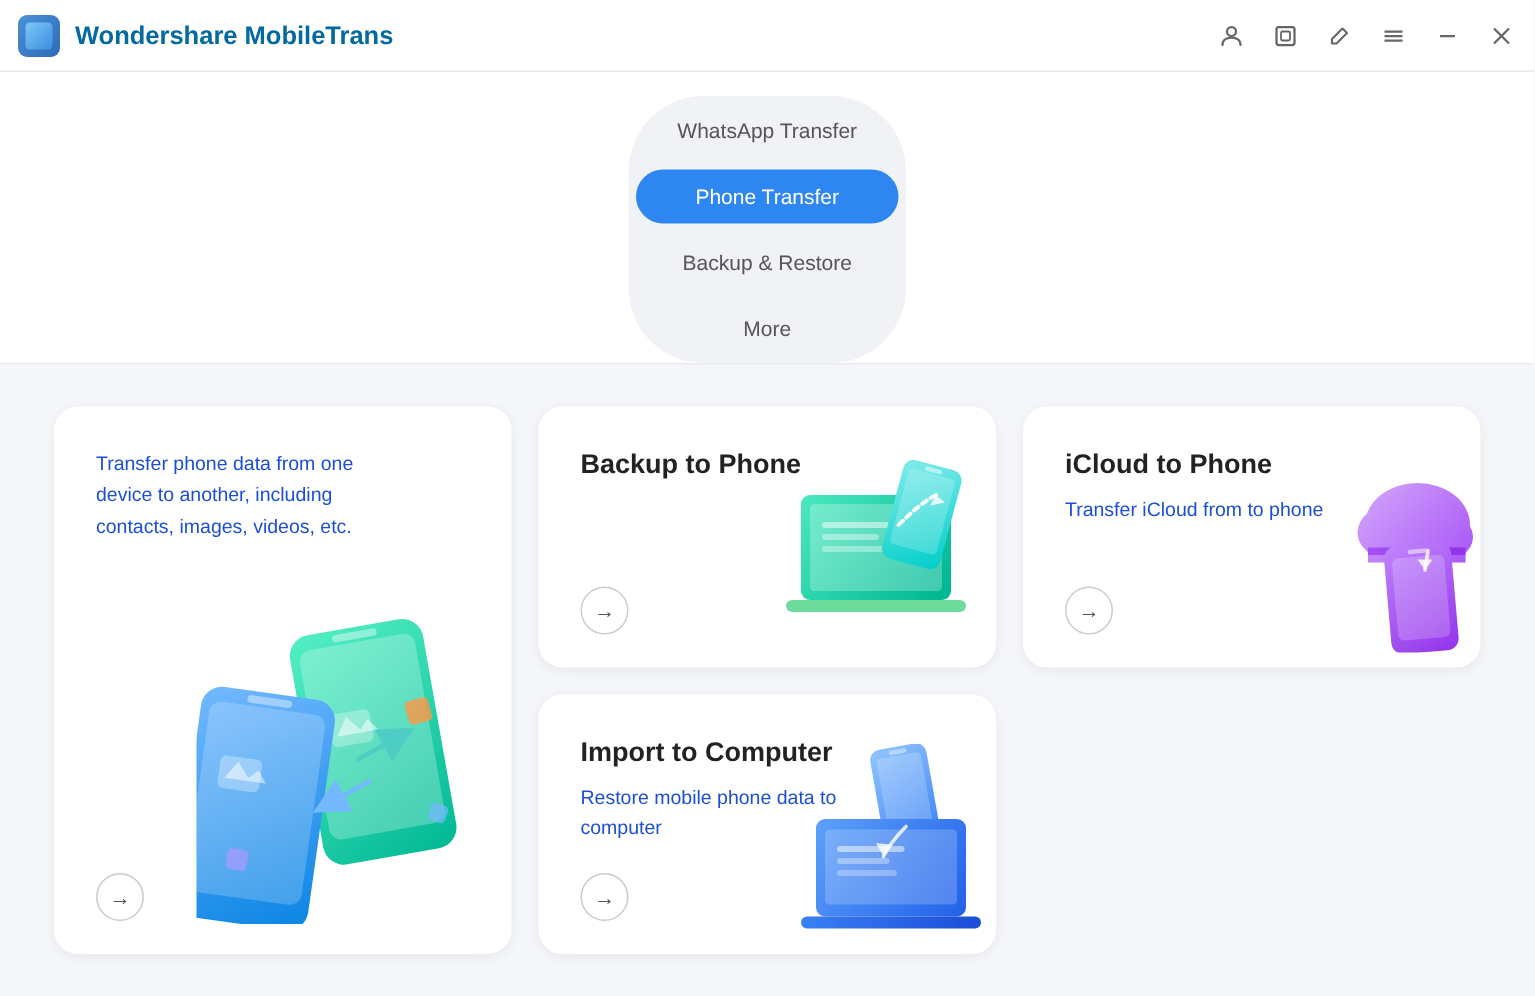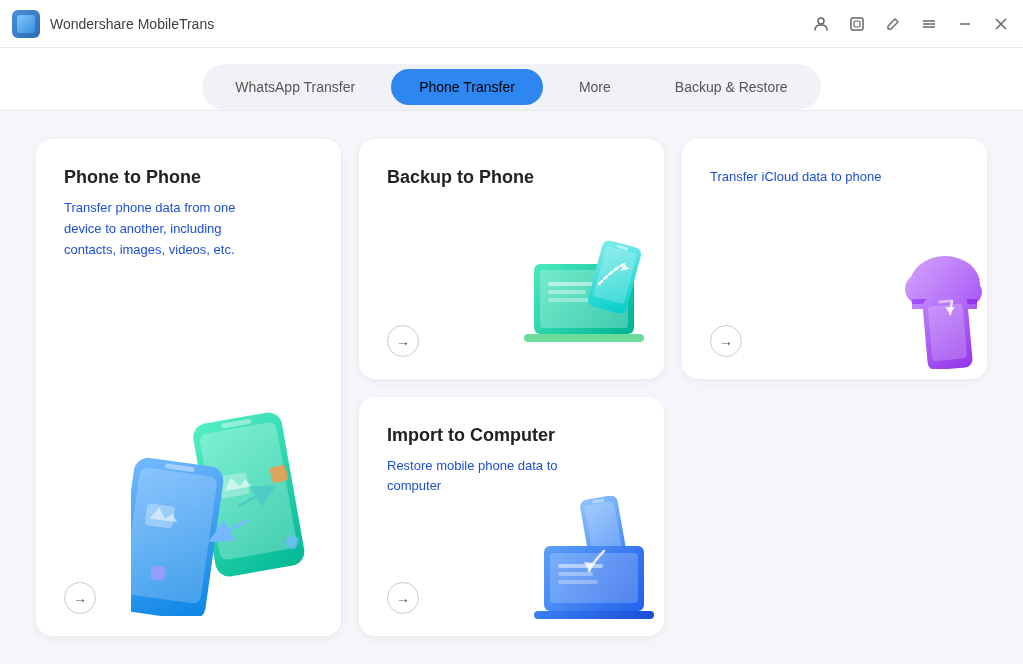--- a/index.html
+++ b/index.html
@@ -34,23 +34,23 @@
       margin-right: 10px;
       flex-shrink: 0;
     }
     .titlebar-logo-inner {
       width: 18px;
       height: 18px;
       border-radius: 3px;
       background: linear-gradient(135deg, #7ec8f7, #3a8de0);
     }
     .titlebar-title {
-      font-size: 14px;
-      color: #404040;
-      font-weight: 400;
+      font-size: 17px;
+      color: #0369a1;
+      font-weight: 700;
       flex: 1;
     }
     .titlebar-controls {
       display: flex;
       align-items: center;
       gap: 16px;
     }
     .titlebar-btn {
       width: 20px;
       height: 20px;
@@ -72,35 +72,36 @@
       border-bottom: 1px solid #e8eaed;
       padding-bottom: 0;
     }
     .nav-tabs {
       display: flex;
       gap: 8px;
       background: #f0f2f5;
       border-radius: 50px;
       padding: 5px;
       margin-bottom: 0;
+      flex-direction: column;
     }
     .nav-tab {
       padding: 10px 28px;
       border-radius: 50px;
       font-size: 14px;
       font-weight: 500;
       cursor: pointer;
       color: #555;
       border: none;
       background: transparent;
       white-space: nowrap;
     }
     .nav-tab.active {
       background: #2e87f0;
-      color: #000000;
+      color: #ffffff;
     }
 
     
     .main-content {
       flex: 1;
       padding: 28px 36px;
       display: grid;
       grid-template-columns: 1fr 1fr 1fr;
       grid-template-rows: 1fr 1fr;
       gap: 18px;
@@ -221,29 +222,28 @@
         <line x1="12" y1="2" x2="2" y2="12" stroke="#666" stroke-width="1.5"></line>
       </svg>
     </div>
   </div>
 </div>
 
 <div class="nav-bar">
   <div class="nav-tabs">
     <button class="nav-tab">WhatsApp Transfer</button>
     <button class="nav-tab active">Phone Transfer</button>
+    <button class="nav-tab">Backup &amp; Restore</button>
     <button class="nav-tab">More</button>
-    <button class="nav-tab">Backup &amp; Restore</button>
   </div>
 </div>
 
 <div class="main-content">
 
   <div class="card card-large">
-    <div class="card-title">Phone to Phone</div>
     <div class="card-desc">Transfer phone data from one device to another, including contacts, images, videos, etc.</div>
 
     <div class="card-illustration illus-phone-transfer">
       <svg width="190" height="210" viewBox="0 0 190 210" fill="none" xmlns="http://www.w3.org/2000/svg">
 
         <g transform="translate(60, 20) rotate(-10)">
           <rect x="0" y="0" width="90" height="155" rx="14" fill="url(#greenGrad)"></rect>
           <rect x="6" y="10" width="78" height="128" rx="8" fill="rgba(255,255,255,0.25)"></rect>
           <rect x="30" y="3" width="30" height="5" rx="2.5" fill="rgba(255,255,255,0.4)"></rect>
 
@@ -323,21 +323,22 @@
             <stop offset="0%" stop-color="#81ecec"></stop>
             <stop offset="100%" stop-color="#00cec9"></stop>
           </linearGradient>
         </defs>
       </svg>
     </div>
     <div class="card-arrow">→</div>
   </div>
 
   <div class="card">
-    <div class="card-desc">Transfer iCloud data to phone</div>
+    <div class="card-title">iCloud to Phone</div>
+    <div class="card-desc">Transfer iCloud from to phone</div>
     <div class="card-illustration illus-icloud">
       <svg width="140" height="130" viewBox="0 0 140 130" fill="none" xmlns="http://www.w3.org/2000/svg">
 
         <g transform="translate(60, 5)">
           <ellipse cx="38" cy="40" rx="35" ry="28" fill="url(#purpleGrad)"></ellipse>
           <ellipse cx="20" cy="45" rx="22" ry="18" fill="url(#purpleGrad)"></ellipse>
           <ellipse cx="55" cy="48" rx="20" ry="16" fill="url(#purpleGrad)"></ellipse>
 
           <rect x="5" y="40" width="65" height="25" rx="0" fill="url(#purpleGrad)"></rect>
           <rect x="5" y="55" width="65" height="5" rx="0" fill="url(#purpleGrad2)"></rect>

